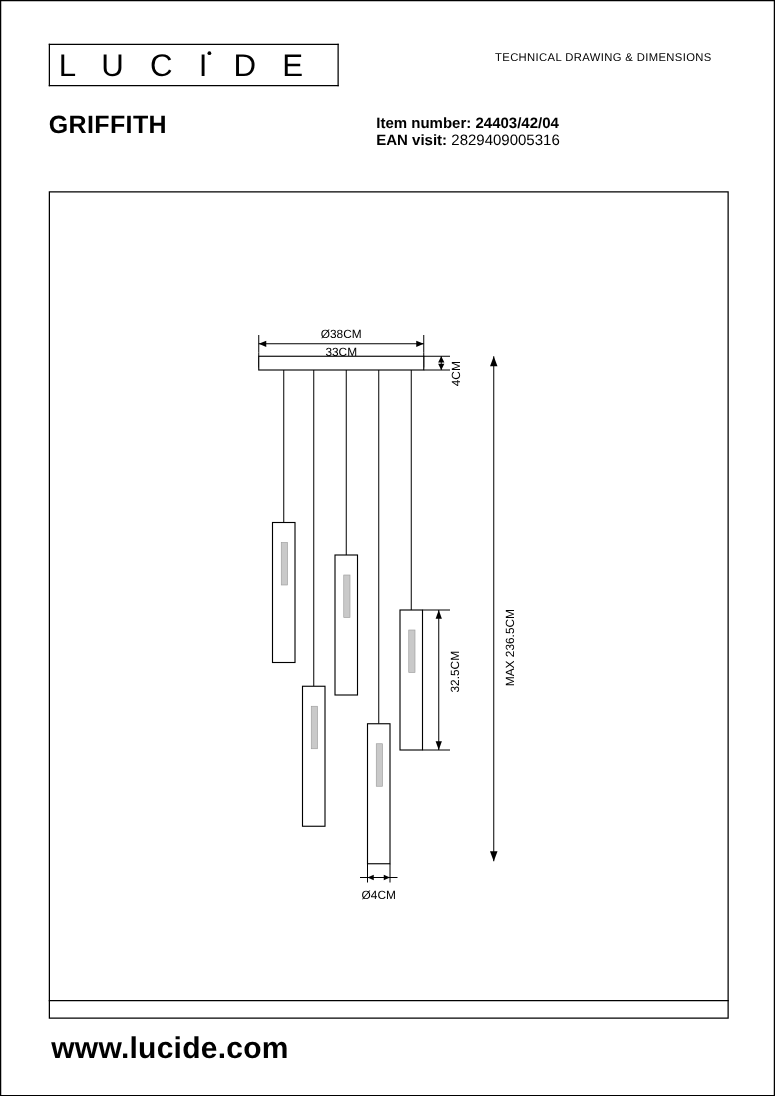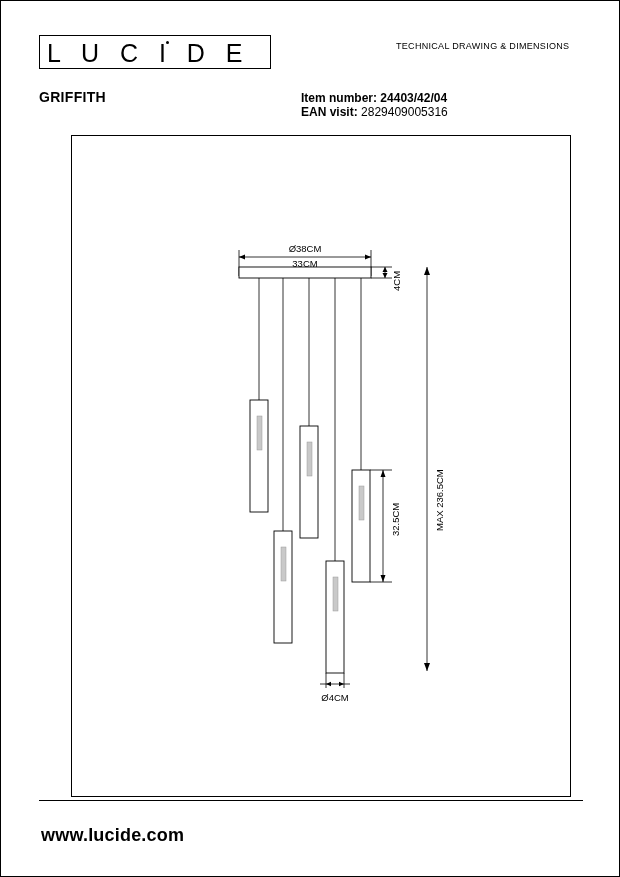--- a/index.html
+++ b/index.html
@@ -94,45 +94,44 @@
     letter-spacing: 0.3px;
     color: #000;
     margin-left: 12px;
   }
 
   
   .title {
     position: absolute;
     left: 38px;
     top: 88px;
-    font-size: 14px;
+    font-size: 20px;
     font-weight: bold;
     letter-spacing: 0.3px;
   }
   .meta {
     position: absolute;
     left: 300px;
     top: 90px;
     font-size: 12px;
     line-height: 14px;
   }
   .meta .lbl { font-weight: bold; }
   .meta .val { font-weight: bold; }
   .meta .val-light { font-weight: normal; }
 
   
   .frame {
     position: absolute;
     left: 38px;
-    top: 134px;
-    width: 500px;
+    top: 152px;
+    width: 544px;
     height: 662px;
     border: 1px solid #000;
     box-sizing: border-box;
-    margin-left: 32px;
   }
   .drawing {
     position: absolute;
     left: 0; top: 0;
     width: 544px;
     height: 662px;
   }
 
   
   .footer-rule {
@@ -148,21 +147,21 @@
     left: 40px;
     top: 806px;
     font-size: 12.5px;
     font-weight: bold;
     letter-spacing: 0.1px;
   }
   .footer-line2 {
     position: absolute;
     left: 40px;
     top: 824px;
-    font-size: 18px;
+    font-size: 24px;
     font-weight: bold;
     letter-spacing: 0.2px;
   }
 
   svg text {
     font-family: "Liberation Sans", sans-serif;
   }
 </style>
 </head>
 <body>

